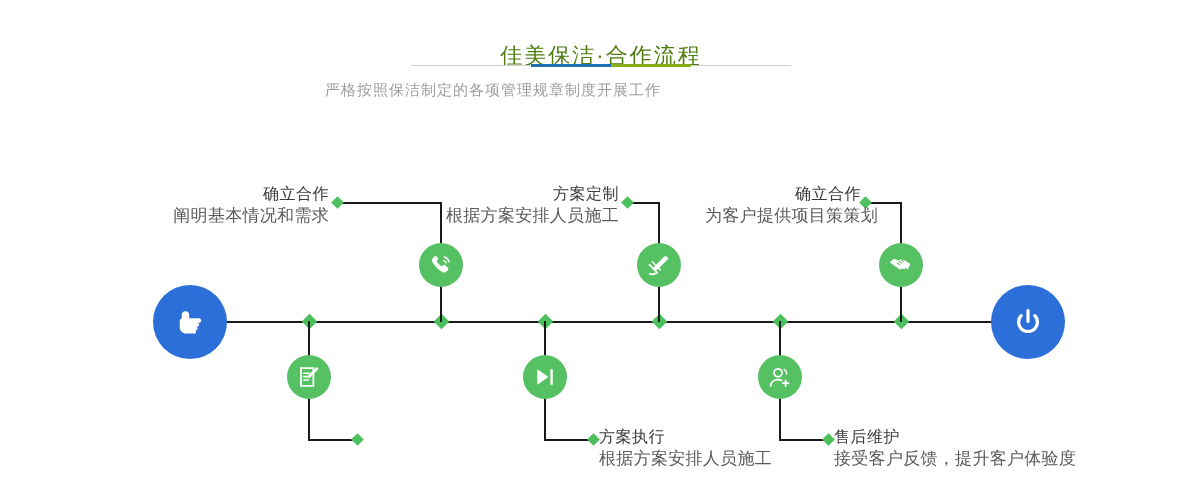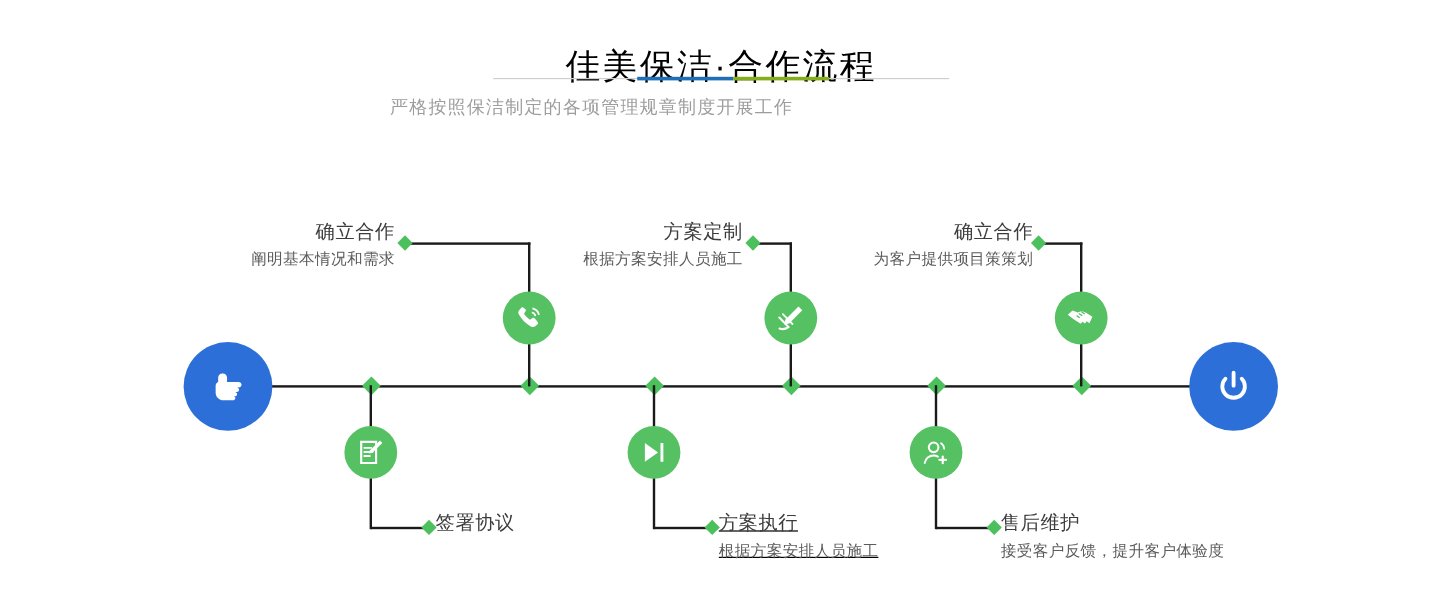--- a/index.html
+++ b/index.html
@@ -20,23 +20,23 @@
 
   
   .header {
     position: absolute;
     left: 0;
     top: 34px;
     width: 1202px;
     text-align: center;
   }
   .page-title {
-    font-size: 29px;
+    font-size: 22px;
     letter-spacing: 2px;
-    color: #000000;
+    color: #4d7c0f;
     line-height: 44px;
     font-weight: normal;
     margin: 0;
   }
   .divider {
     position: absolute;
     left: 411px;
     top: 64px;
     width: 380px;
     height: 3px;
@@ -151,21 +151,21 @@
     position: absolute;
     white-space: nowrap;
   }
   .label-block .l-title {
     font-size: 16px;
     color: #3c3c3c;
     line-height: 22px;
     letter-spacing: 0.5px;
   }
   .label-block .l-desc {
-    font-size: 13px;
+    font-size: 17px;
     color: #5b5b5b;
     line-height: 21px;
     letter-spacing: 0.3px;
   }
   .label-block.to-left  { text-align: right; }
   .label-block.to-right { text-align: left; }
 </style>
 </head>
 <body>
 
@@ -238,21 +238,20 @@
         <svg width="26" height="26" viewBox="0 0 26 26">
           <path fill="none" stroke="#ffffff" stroke-width="1.8" d="M5 4.2h12.4v17.6H5z"></path>
           <line x1="7.6" y1="9.2" x2="13.4" y2="9.2" stroke="#ffffff" stroke-width="1.6" stroke-linecap="round"></line>
           <line x1="7.6" y1="12.6" x2="14.4" y2="12.6" stroke="#ffffff" stroke-width="1.6" stroke-linecap="round"></line>
           <line x1="7.6" y1="16" x2="12.2" y2="16" stroke="#ffffff" stroke-width="1.6" stroke-linecap="round"></line>
           <path fill="#ffffff" d="M20.6 3.1l2 2-8.2 8.2-2.6.6.6-2.6z"></path>
         </svg>
       </span>
     </div>
     <div class="label-block to-right" style="left:54px; top:426px; width:240px;">
-      <div class="l-title">签署协议</div>
     </div>
   </div>
 
   <div class="node" style="left:659px; top:0;">
     <div class="vline" style="top:202px; height:120px;"></div>
     <div class="hline" style="left:-32px; top:202px; width:33px;"></div>
     <div class="diamond" style="left:-36px; top:198px;"></div>
     <div class="bubble" style="top:243px;">
       <span>
         <svg width="26" height="26" viewBox="0 0 26 26">
@@ -274,21 +273,21 @@
     <div class="hline" style="left:0; top:439px; width:48px;"></div>
     <div class="diamond" style="left:44px; top:435px;"></div>
     <div class="bubble" style="top:355px;">
       <span>
         <svg width="26" height="26" viewBox="0 0 26 26">
           <path fill="#ffffff" d="M5.4 5.2l11 7.8-11 7.8z"></path>
           <rect x="18.4" y="5.2" width="2.4" height="15.6" fill="#ffffff"></rect>
         </svg>
       </span>
     </div>
-    <div class="label-block to-right" style="left:54px; top:426px; width:240px;text-decoration:underline;">
+    <div class="label-block to-right" style="left:54px; top:426px; width:240px;">
       <div class="l-title">方案执行</div>
       <div class="l-desc">根据方案安排人员施工</div>
     </div>
   </div>
 
   <div class="node" style="left:901px; top:0;">
     <div class="vline" style="top:202px; height:120px;"></div>
     <div class="hline" style="left:-36px; top:202px; width:37px;"></div>
     <div class="diamond" style="left:-40px; top:198px;"></div>
     <div class="bubble" style="top:243px;">

